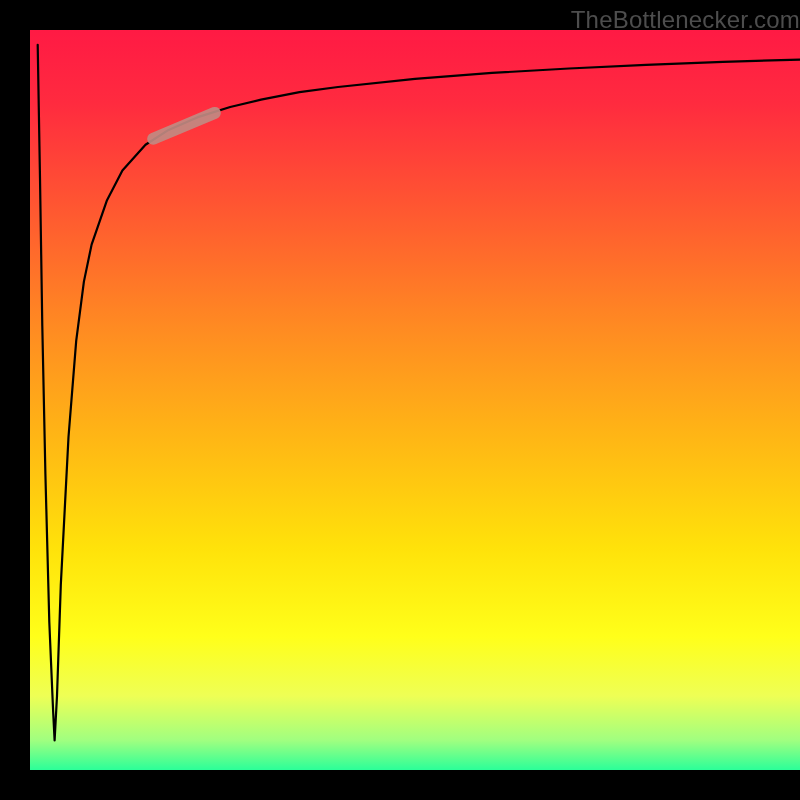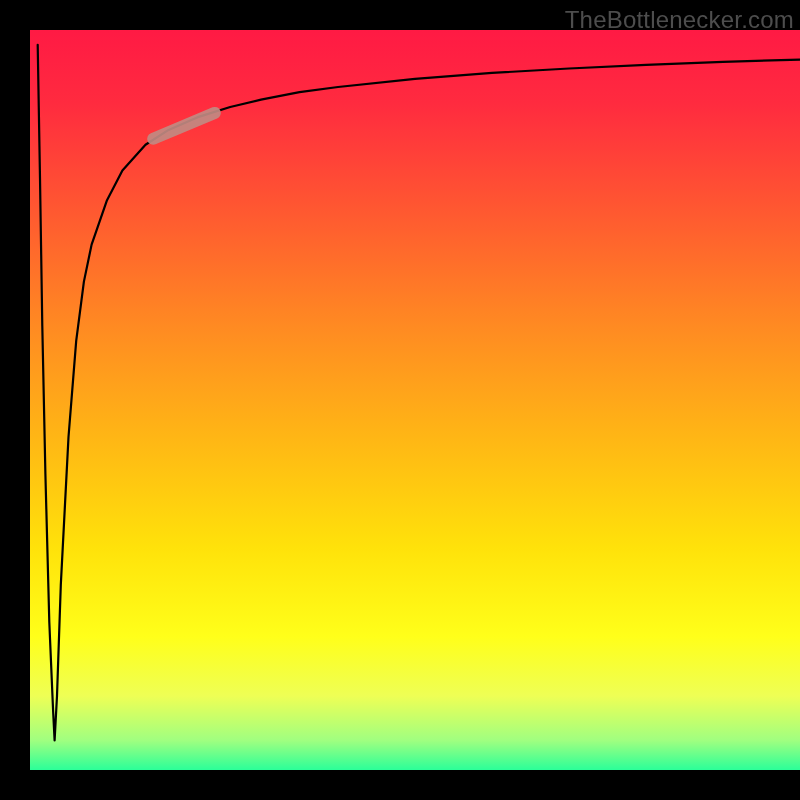--- a/index.html
+++ b/index.html
@@ -31,21 +31,21 @@
   }
   .curve-svg {
     position: absolute;
     inset: 0;
     width: 100%;
     height: 100%;
   }
   .watermark {
     position: absolute;
     top: 6px;
-    right: 6px;
+    right: 0;
     color: #4d4d4d;
     font-size: 24px;
     font-weight: 400;
     letter-spacing: 0.2px;
     user-select: none;
   }
 </style>
 </head>
 <body>
 

